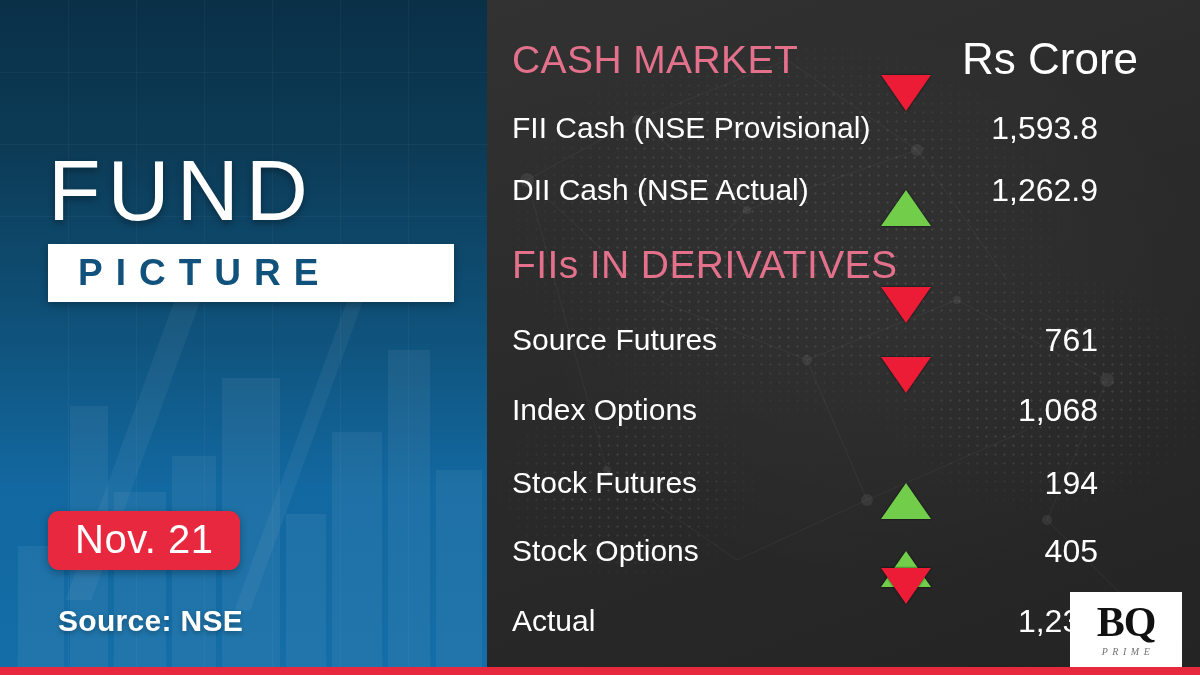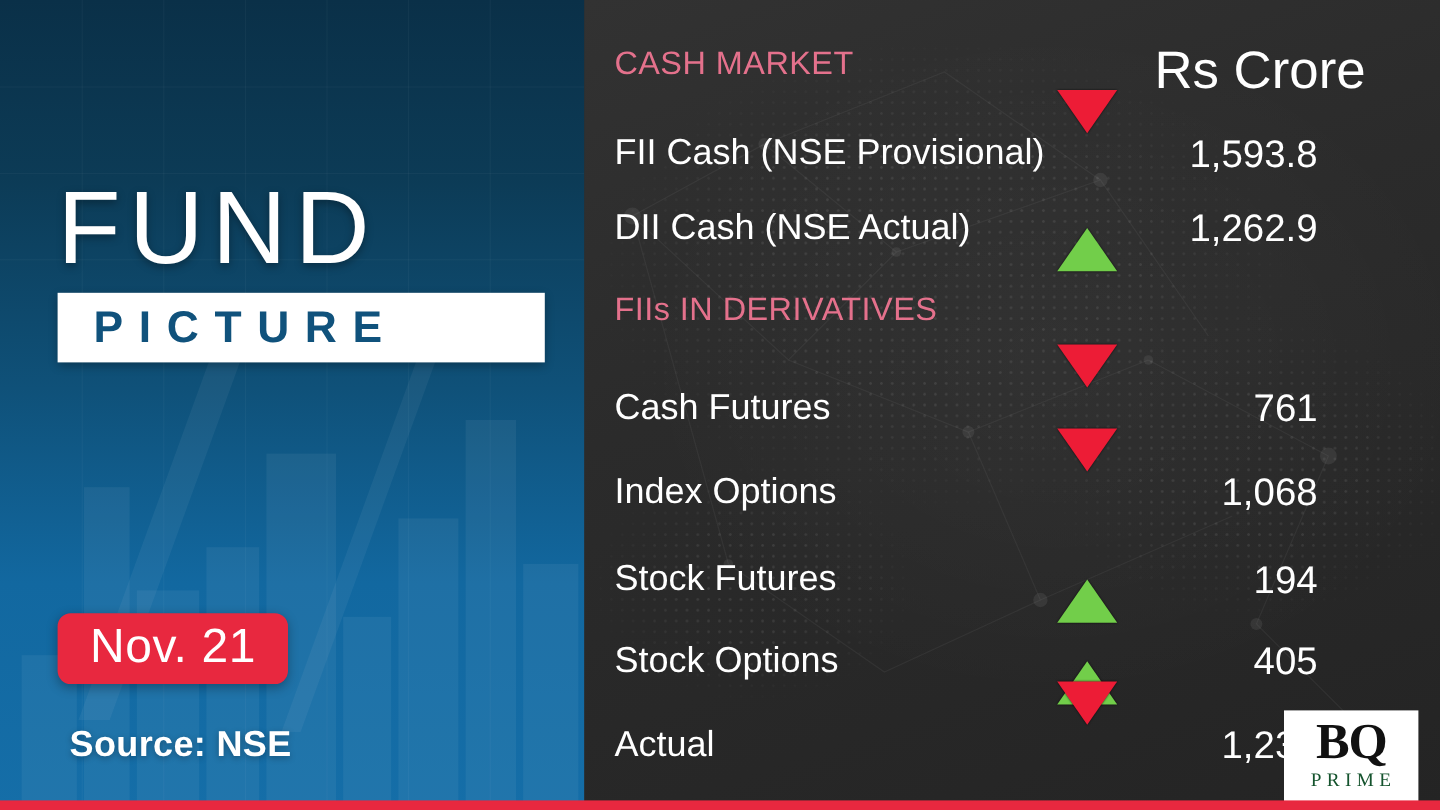--- a/index.html
+++ b/index.html
@@ -139,21 +139,21 @@
                         radial-gradient(ellipse 26% 20% at 20% 72%, #000 32%, transparent 76%);
     mask-image: radial-gradient(ellipse 58% 42% at 42% 34%, #000 38%, transparent 72%),
                 radial-gradient(ellipse 34% 26% at 78% 58%, #000 35%, transparent 74%),
                 radial-gradient(ellipse 26% 20% at 20% 72%, #000 32%, transparent 76%);
   }
   #net-lines { position: absolute; left: 0; top: 0; }
 
   .section-head {
     position: absolute;
     color: #e4718c;
-    font-size: 27px;
+    font-size: 39px;
     font-weight: 400;
     letter-spacing: 0.4px;
     white-space: nowrap;
   }
   #unit-label {
     position: absolute;
     color: #ffffff;
     font-size: 44px;
     font-weight: 400;
     white-space: nowrap;
@@ -226,26 +226,27 @@
   #bq-mark {
     font-family: "Liberation Serif", serif;
     font-size: 42px;
     font-weight: 700;
     color: #111111;
     line-height: 0.92;
     letter-spacing: -1px;
   }
   #bq-prime {
     font-family: "Liberation Serif", serif;
-    font-size: 16px;
-    font-weight: 400;
-    color: #14532d;
+    font-size: 10px;
+    font-weight: 400;
+    color: #737373;
     letter-spacing: 4.5px;
     padding-left: 4px;
     margin-top: 4px;
+    font-style: italic;
   }
 
   #bottom-strip {
     position: absolute;
     left: 0; bottom: 0;
     width: 1200px; height: 8px;
     background: #e8283f;
   }
 </style>
 </head>
@@ -331,21 +332,21 @@
     </div>
     <div class="row" style="top:166px;text-align:center;">
       <span class="row-label">DII Cash (NSE Actual)</span>
       <span class="row-arrow"><span class="tri tri-up"></span></span>
       <span class="row-value">1,262.9</span>
     </div>
 
     <div class="section-head" style="left:25px; top:243px;">FIIs IN DERIVATIVES</div>
 
     <div class="row" style="top:316px;">
-      <span class="row-label">Cash Futures</span>
+      <span class="row-label">Source Futures</span>
       <span class="row-arrow"><span class="tri tri-down"></span></span>
       <span class="row-value">761</span>
     </div>
     <div class="row" style="top:386px;">
       <span class="row-label">Index Options</span>
       <span class="row-arrow"><span class="tri tri-down"></span></span>
       <span class="row-value">1,068</span>
     </div>
     <div class="row" style="top:459px;">
       <span class="row-label">Stock Futures</span>

